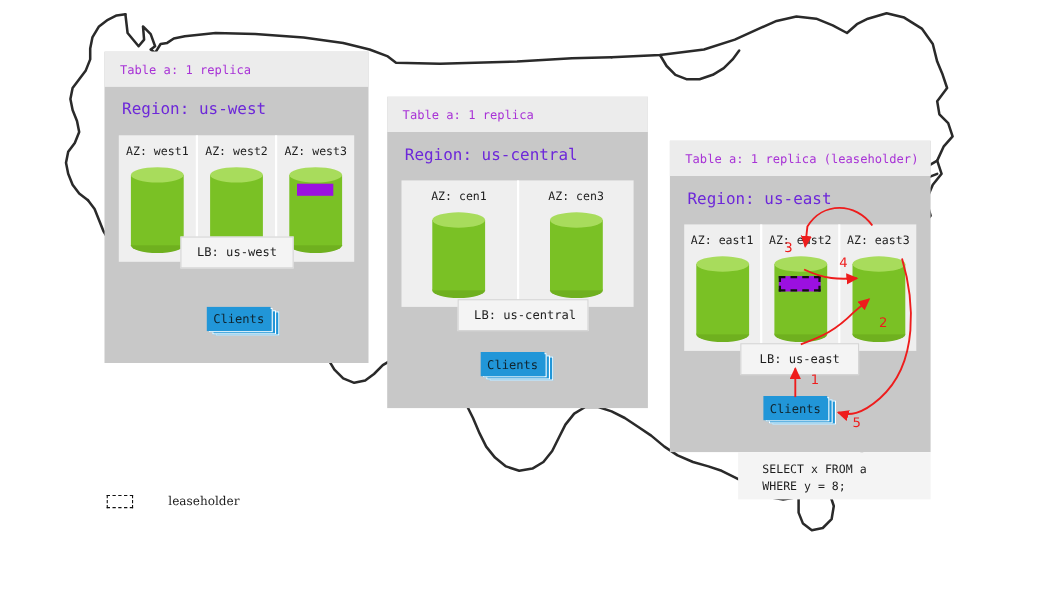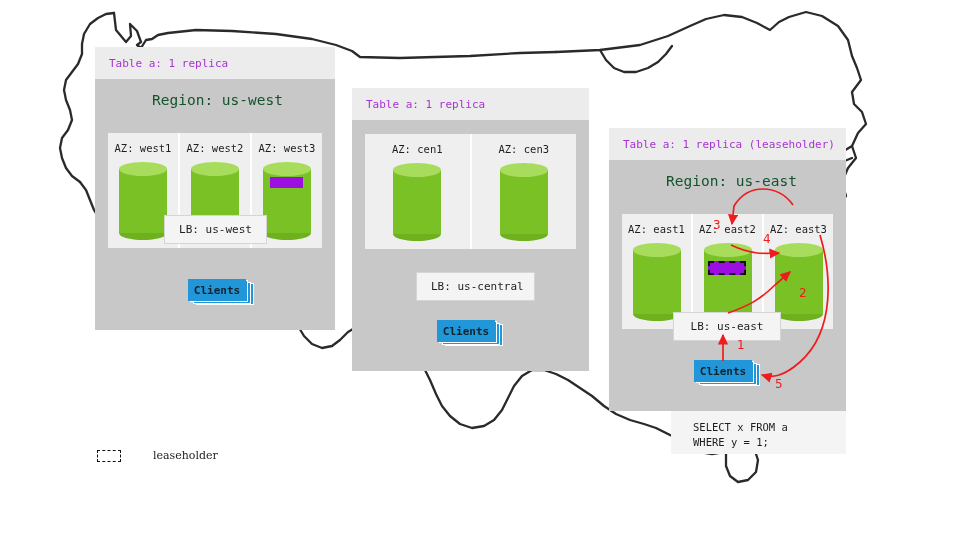--- a/index.html
+++ b/index.html
@@ -22,30 +22,29 @@
   }
   .region-header{
     background:#ececec;
     color:#a832d6;
     font-size:11px;
     line-height:1;
     padding:11px 14px 10px 14px;
     white-space:nowrap;
   }
   .region-title{
-    color:#14532d;
+    color:#6d28d9;
     font-size:14.5px;
     padding:13px 16px 11px 16px;
     white-space:nowrap;
-    margin-left:41px;
   }
   .az-strip{
     position:relative;
     background:#efefef;
-    margin:14px 13px;
+    margin:4px 13px;
     display:flex;
   }
   .az{
     flex:1 1 0;
     position:relative;
     box-sizing:border-box;
     padding-top:9px;
     text-align:center;
   }
   .az + .az{border-left:2px solid #ffffff;}
@@ -93,21 +92,20 @@
     white-space:nowrap;
     box-sizing:border-box;
     z-index:6;
   }
 
   
   .clients{
     position:absolute;
     width:66px;height:26px;
     z-index:6;
-    font-weight:bold;
   }
   .clients .sheet{
     position:absolute;
     width:58px;height:22px;
     background:#2196d8;
     border:1px solid #ffffff;
     box-sizing:border-box;
   }
   .clients .s3{left:8px;top:4px;}
   .clients .s2{left:5px;top:2.5px;}
@@ -249,20 +247,21 @@
     <div class="clients" style="left:93px;top:232px;">
       <div class="sheet s3"></div>
         <div class="sheet s2"></div>
         <div class="sheet s1"></div>
       <div class="sheet s0">Clients</div>
     </div>
   </div>
 
   <div class="region" style="left:352px;top:88px;width:237px;height:283px;">
     <div class="region-header">Table a: 1 replica</div>
+    <div class="region-title">Region: us-central</div>
     <div class="az-strip" style="height:115px;">
       <div class="az">
         <div class="az-label">AZ: cen1</div>
         <div class="cyl-wrap" style="width:48px;height:78px;">
           <div class="cyl">
               <div class="bot"></div>
               <div class="body"></div>
               <div class="top"></div>
             </div>
         </div>
@@ -326,21 +325,21 @@
     <div class="lb" style="left:64px;top:184px;width:108px;">LB: us-east</div>
     <div class="clients" style="left:85px;top:232px;">
       <div class="sheet s3"></div>
         <div class="sheet s2"></div>
         <div class="sheet s1"></div>
       <div class="sheet s0">Clients</div>
     </div>
   </div>
 
   <div class="sqlbox" style="left:671px;top:411px;width:175px;height:43px;">SELECT x FROM a
-WHERE y = 1;</div>
+WHERE y = 8;</div>
 
   <svg class="arrows" viewBox="0 0 960 540">
     <defs>
       <marker id="ah" markerWidth="7" markerHeight="7" refX="5.6" refY="3" orient="auto">
         <path d="M0,0 L6.4,3 L0,6 z" fill="#ee1c1c"></path>
       </marker>
     </defs>
     <g fill="none" stroke="#ee1c1c" stroke-width="1.7" marker-end="url(#ah)">
 
       <path d="M723,361 L723,335"></path>

